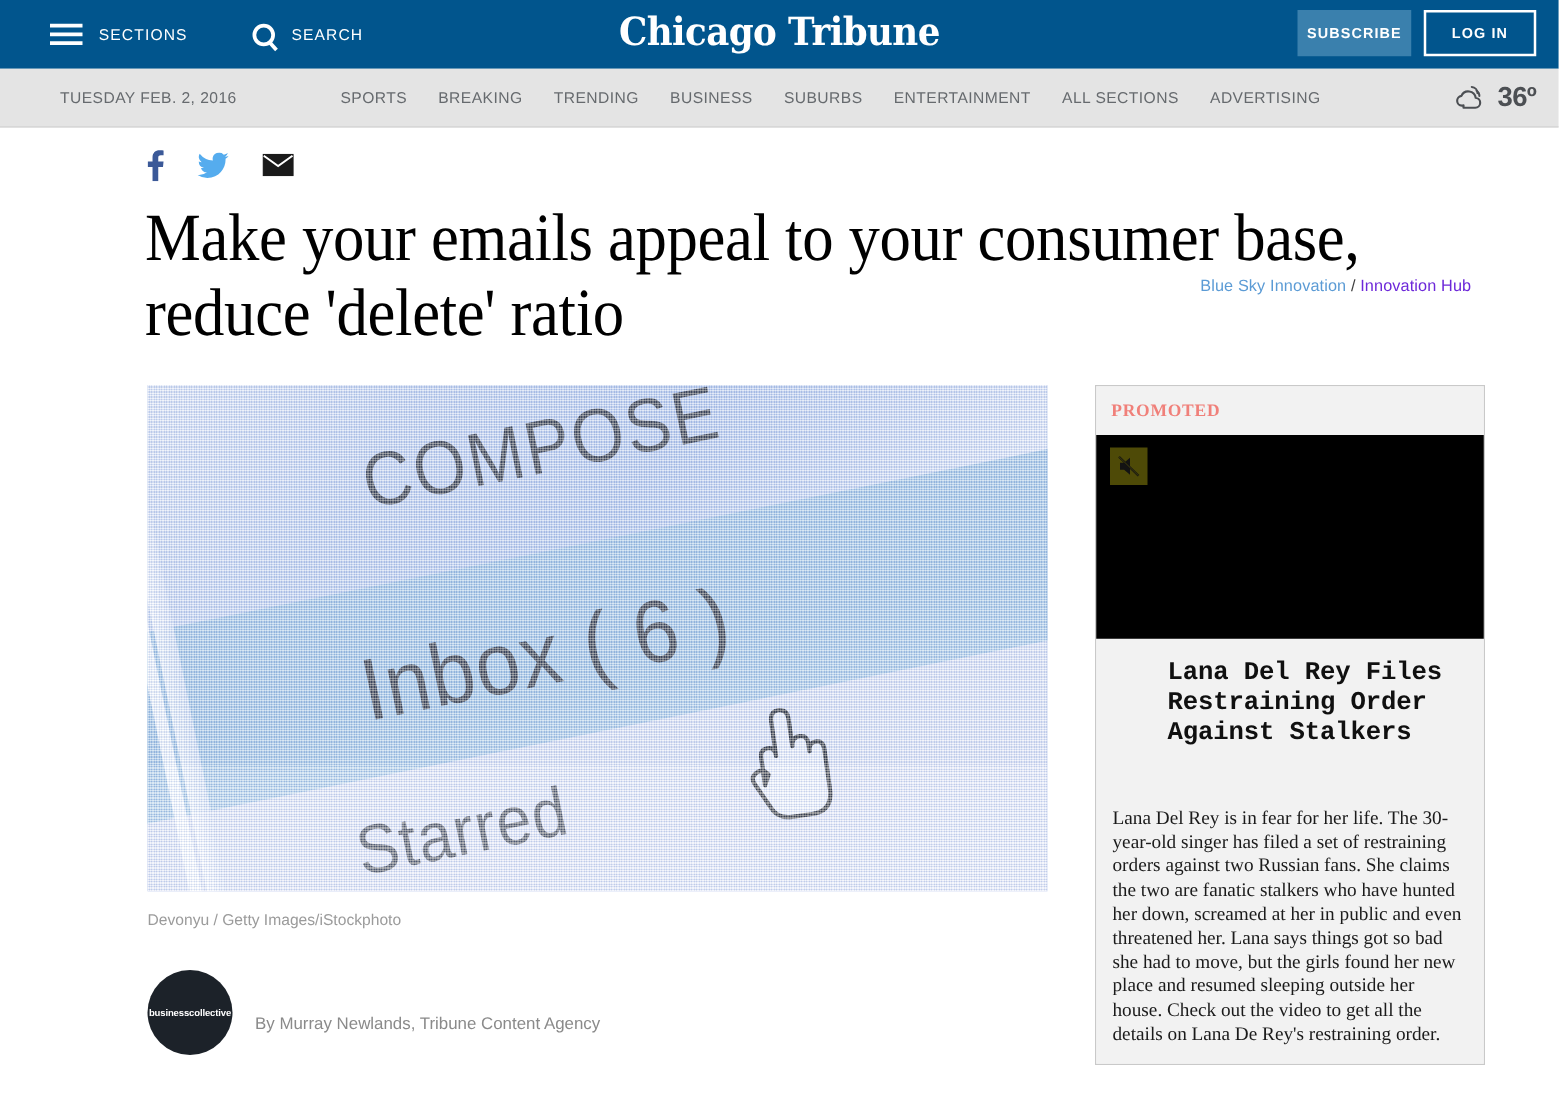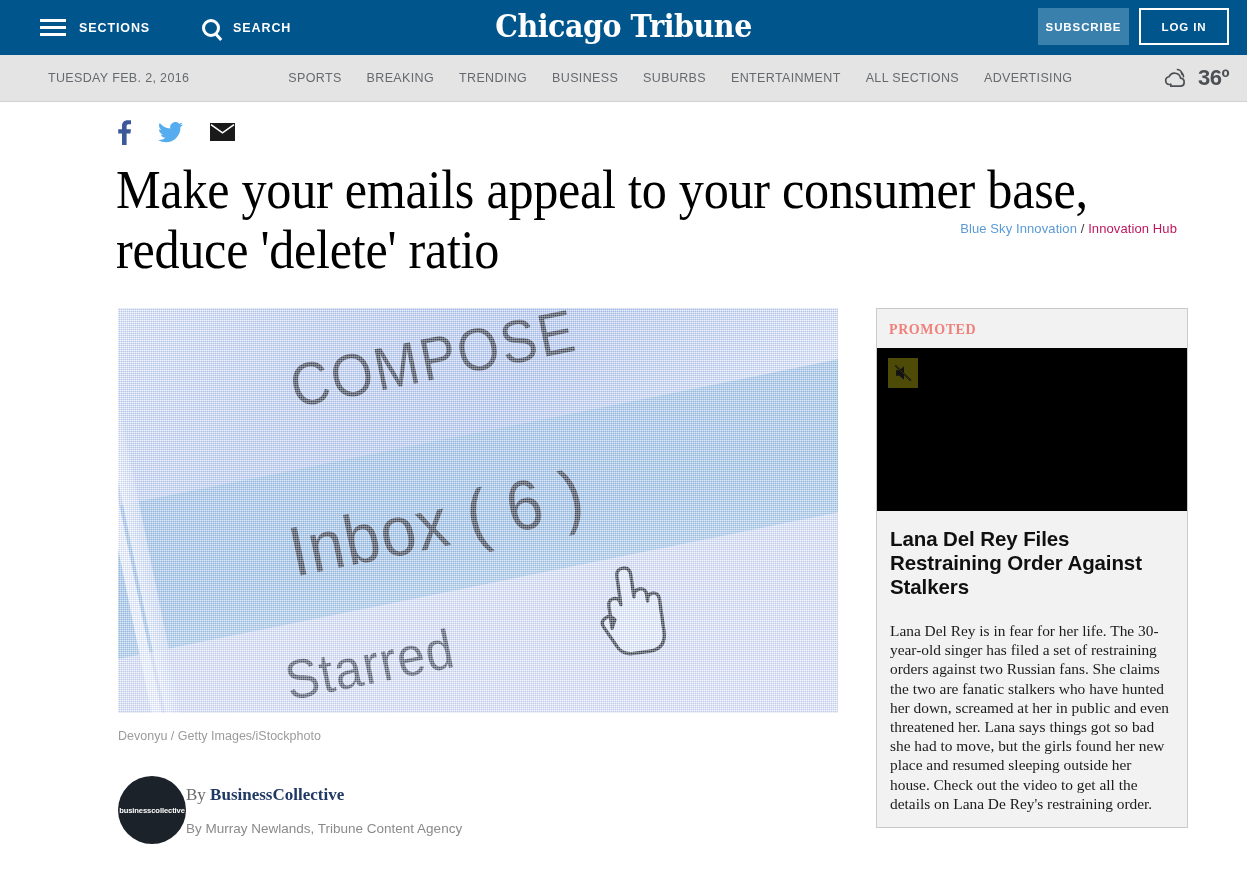--- a/index.html
+++ b/index.html
@@ -27,21 +27,21 @@
     background: none; border: none;
   }
   .search-btn { margin-left: 52px; }
 
   .hamburger { width: 26px; display: flex; flex-direction: column; gap: 4px; }
   .hamburger i { display: block; height: 3px; background: #fff; border-radius: 0; }
 
   .btn-label {
     color: #ffffff;
     font-size: 12.5px;
-    font-weight: bold;
+    font-weight: normal;
     letter-spacing: 0.9px;
     margin-left: 13px;
     font-family: "Liberation Sans", sans-serif;
   }
 
   .search-glyph {
     width: 18px; height: 18px;
     border: 3px solid #fff;
     border-radius: 50%;
     position: relative;
@@ -95,21 +95,20 @@
   .btn-login { background: transparent; border: 2px solid #ffffff; width: 90px; }
 
   
   .navbar {
     height: 47px;
     background: #e4e4e4;
     border-bottom: 1px solid #d2d2d2;
     display: flex;
     align-items: center;
     position: relative;
-    gap: 16px;
   }
   .nav-date {
     padding-left: 48px;
     color: #666a6e;
     font-size: 12.5px;
     letter-spacing: 0.35px;
   }
   .nav-links {
     display: flex;
     align-items: center;
@@ -153,21 +152,21 @@
 
   .breadcrumb {
     position: absolute;
     right: 70px;
     top: 119px;
     font-size: 13px;
     letter-spacing: 0.1px;
   }
   .crumb-link { color: #5b9bd5; cursor: pointer; }
   .crumb-sep { color: #3c3c3c; }
-  .crumb-last { color: #be185d; cursor: pointer; margin-top: 35px; }
+  .crumb-last { color: #6d28d9; cursor: pointer; margin-top: 35px; }
 
   .headline {
     margin: 12px 0 0 116px;
     width: 1045px;
     font-family: "Liberation Serif", "DejaVu Serif", serif;
     font-size: 54px;
     line-height: 60px;
     font-weight: normal;
     color: #000;
     letter-spacing: -0.3px;
@@ -270,20 +269,21 @@
   .caption {
     margin-top: 16px;
     color: #9b9b9b;
     font-size: 12.5px;
   }
 
   .byline-row {
     display: flex;
     align-items: center;
     margin-top: 33px;
+    gap: 18px;
   }
   .avatar {
     width: 68px; height: 68px;
     border-radius: 50%;
     background: #1c2229;
     display: flex; align-items: center; justify-content: center;
     flex: none;
     overflow: hidden;
   }
   .avatar-text {
@@ -339,30 +339,31 @@
   }
   .mute-badge {
     position: absolute;
     left: 11px; top: 10px;
     width: 30px; height: 30px;
     background: #4e4a07;
     display: flex; align-items: center; justify-content: center;
   }
   .promo-body { padding: 16px 13px 14px 13px; background: #f2f2f2; }
   .promo-title {
-    font-family: Liberation Sans, sans-serif;
+    font-family: Liberation Mono, monospace;
     font-weight: bold;
     font-size: 20.5px;
     line-height: 24px;
     color: #101010;
     cursor: pointer;
     letter-spacing: -0.1px;
+    margin-left: 44px;
   }
   .promo-text {
-    margin-top: 22px;
+    margin-top: 46px;
     font-family: "Liberation Serif", "DejaVu Serif", serif;
     font-size: 15.4px;
     line-height: 19.2px;
     color: #1b1b1b;
   }
 </style>
 </head>
 <body>
 
 <div class="topbar">
@@ -469,23 +470,20 @@
         <div class="pixel-grid"></div>
       </div>
 
       <div class="caption">Devonyu / Getty Images/iStockphoto</div>
 
       <div class="byline-row">
         <div class="avatar">
           <span class="avatar-text">businesscollective</span>
         </div>
         <div>
-          <div class="byline-main">
-            <span>By </span><span class="byline-name">BusinessCollective</span>
-          </div>
           <div class="byline-sub">By Murray Newlands, Tribune Content Agency</div>
         </div>
       </div>
 
     </div>
 
     <div class="side-col">
       <div class="promo-box">
 
         <div class="promo-head">

